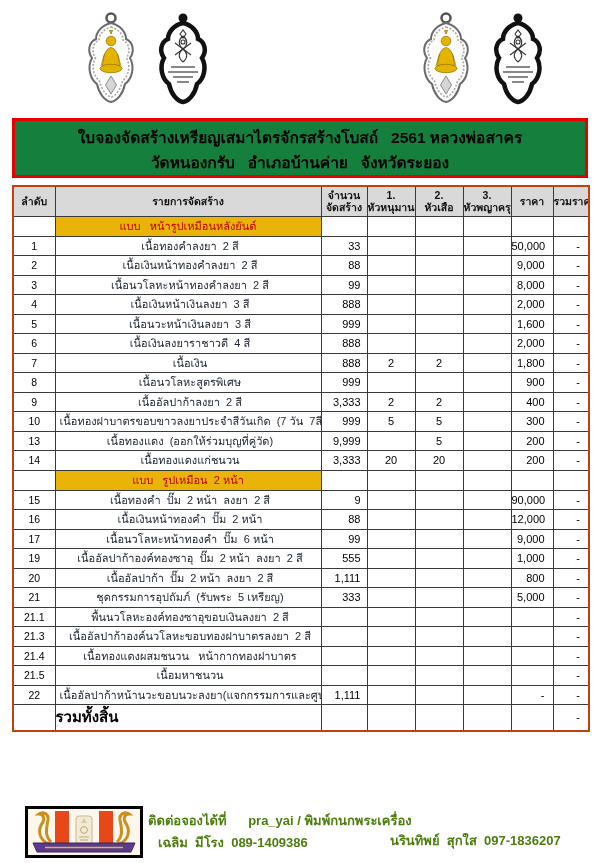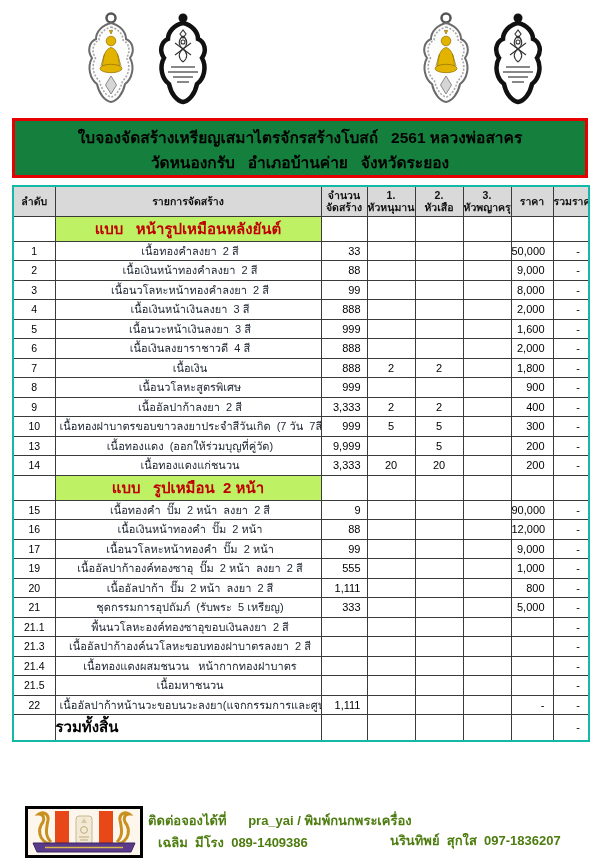--- a/index.html
+++ b/index.html
@@ -12,35 +12,35 @@
   
   .title-box{
     position:absolute;left:12px;top:118px;width:570px;height:54px;
     background:#15803d;border:3px solid #e60000;
     display:flex;flex-direction:column;justify-content:flex-end;align-items:center;
   }
   .title-box div{font-weight:bold;font-size:15.5px;line-height:25px;color:#000;white-space:pre;}
 
   
   .tbl-wrap{position:absolute;left:12px;top:185px;}
-  table{border-collapse:collapse;table-layout:fixed;width:576px;border:2px solid #14b8a6;padding-left:30px;}
+  table{border-collapse:collapse;table-layout:fixed;width:576px;border:2px solid #c2410c;padding-left:30px;}
   td,th{border:1px solid #3a3a3a;overflow:hidden;white-space:nowrap;padding:0;font-weight:normal;}
   thead tr{height:30px;background:#d9d9d9;}
   th{font-weight:bold;font-size:10.5px;line-height:12px;color:#111;text-align:center;vertical-align:middle;}
   tbody tr{height:19.5px;}
   tbody tr.section{height:20px;}
   tbody tr.total{height:26px;}
   td{font-size:11px;color:#1c2430;vertical-align:middle;}
   .c-no{text-align:center;font-size:10.5px;color:#000;}
   .c-item{text-align:center;padding-left:4px;white-space:pre;margin-left:19px;}
   .c-qty{text-align:right;padding-right:6px;color:#000;}
   .c-mid{text-align:center;color:#000;}
   .c-price{text-align:right;padding-right:8px;color:#000;}
   .c-total{text-align:right;padding-right:8px;color:#000;}
-  .section-cell{background:#bef264;color:#c00000;font-weight:bold;text-align:center;font-size:15px;white-space:pre;}
+  .section-cell{background:#eab308;color:#c00000;font-weight:normal;text-align:center;font-size:11px;white-space:pre;}
   .total-label{font-weight:bold;font-size:15px;text-align:left;color:#000;}
 
   
   .footer-logo{position:absolute;left:25px;top:806px;}
   .contact{position:absolute;left:148px;top:810px;width:445px;font-size:13px;font-weight:bold;color:#4d7c0f;}
   .contact .l1{white-space:pre;}
   .contact .l2{position:absolute;top:22px;left:10px;white-space:pre;}
   .contact .l3{position:absolute;top:20px;left:242px;white-space:pre;}
 </style>
 </head>
@@ -309,21 +309,21 @@
             <td class="c-item">เนื้อเงินหน้าทองคำ  ปั๊ม  2 หน้า</td>
             <td class="c-qty">88</td>
             <td class="c-mid"></td>
             <td class="c-mid"></td>
             <td class="c-mid"></td>
             <td class="c-price">12,000</td>
             <td class="c-total">-</td>
           </tr>
           <tr class="item">
             <td class="c-no">17</td>
-            <td class="c-item">เนื้อนวโลหะหน้าทองคำ  ปั๊ม  2 หน้า</td>
+            <td class="c-item">เนื้อนวโลหะหน้าทองคำ  ปั๊ม  6 หน้า</td>
             <td class="c-qty">99</td>
             <td class="c-mid"></td>
             <td class="c-mid"></td>
             <td class="c-mid"></td>
             <td class="c-price">9,000</td>
             <td class="c-total">-</td>
           </tr>
           <tr class="item">
             <td class="c-no">19</td>
             <td class="c-item">เนื้ออัลปาก้าองค์ทองซาอุ  ปั๊ม  2 หน้า  ลงยา  2 สี</td>

